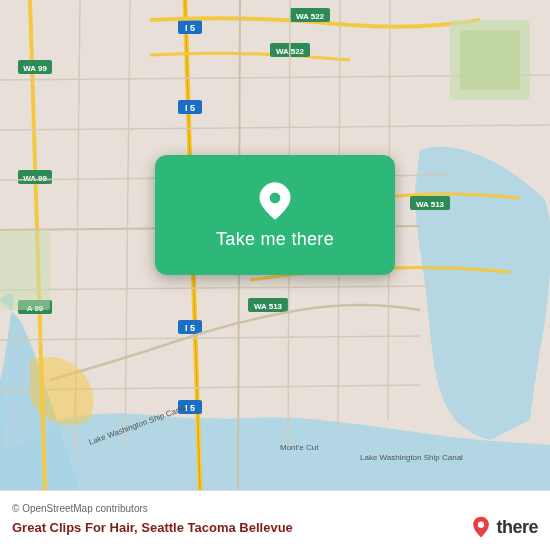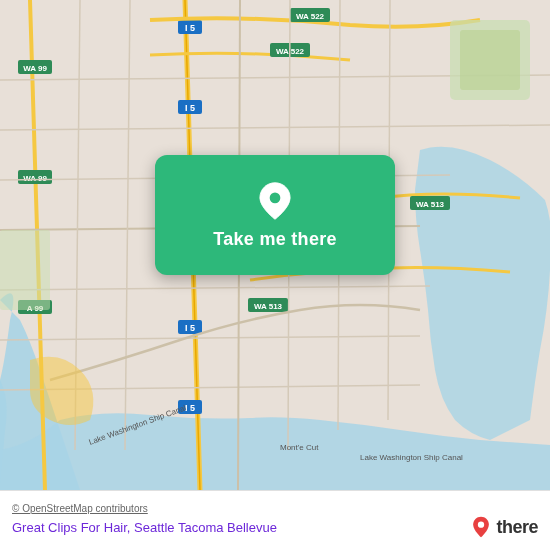--- a/index.html
+++ b/index.html
@@ -46,21 +46,21 @@
     }
 
     #location-pin-icon {
       width: 40px;
       height: 40px;
     }
 
     #take-me-there-label {
       color: white;
       font-size: 18px;
-      font-weight: 700;
+      font-weight: 400;
       letter-spacing: 0.3px;
     }
 
     
     #bottom-bar {
       position: absolute;
       bottom: 0; left: 0;
       width: 550px;
       height: 60px;
       background: white;
@@ -68,33 +68,32 @@
       flex-direction: column;
       justify-content: center;
       padding: 6px 12px 6px 12px;
       border-top: 1px solid #e0e0e0;
     }
 
     #attribution-text {
       font-size: 10px;
       color: #666;
       margin-bottom: 2px;
-      text-decoration: underline;
     }
 
     #bottom-info-row {
       display: flex;
       align-items: center;
       justify-content: space-between;
     }
 
     #location-info {
       font-size: 13px;
-      font-weight: 400;
-      color: #6d28d9;
+      font-weight: 700;
+      color: #7f1d1d;
     }
 
     #moovit-logo {
       display: flex;
       align-items: center;
       gap: 4px;
     }
 
     #moovit-pin {
       width: 22px;

